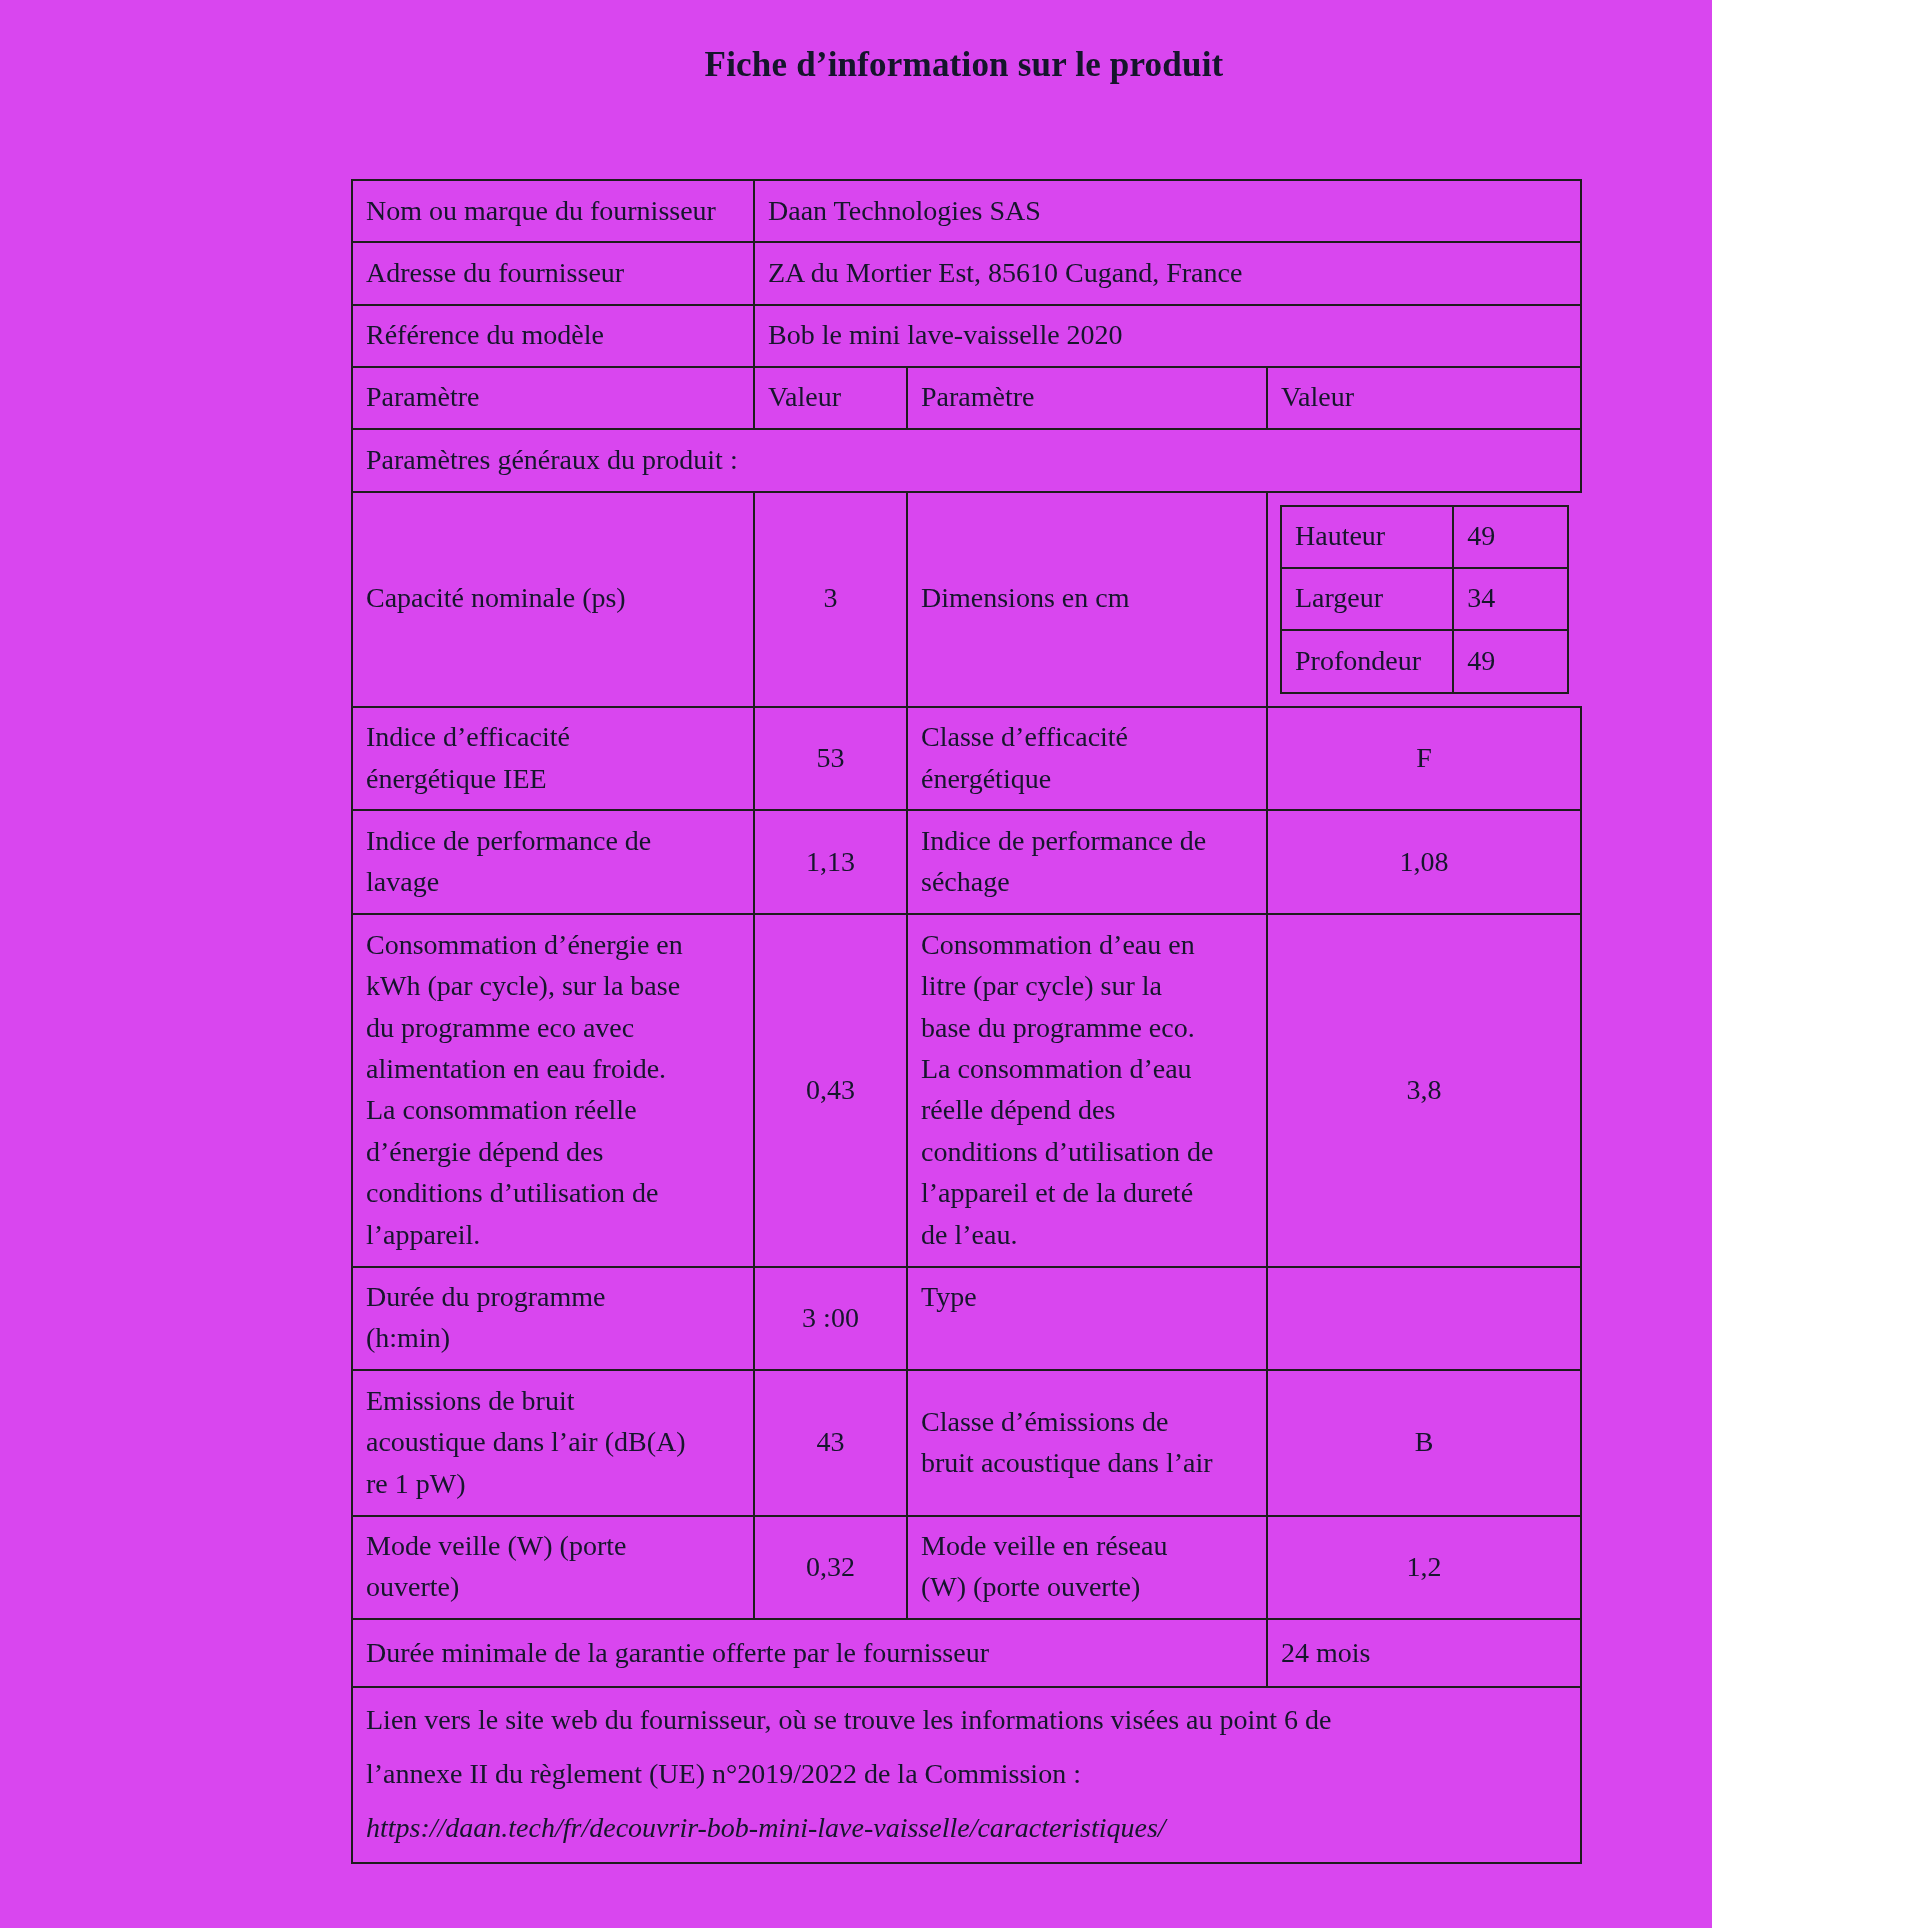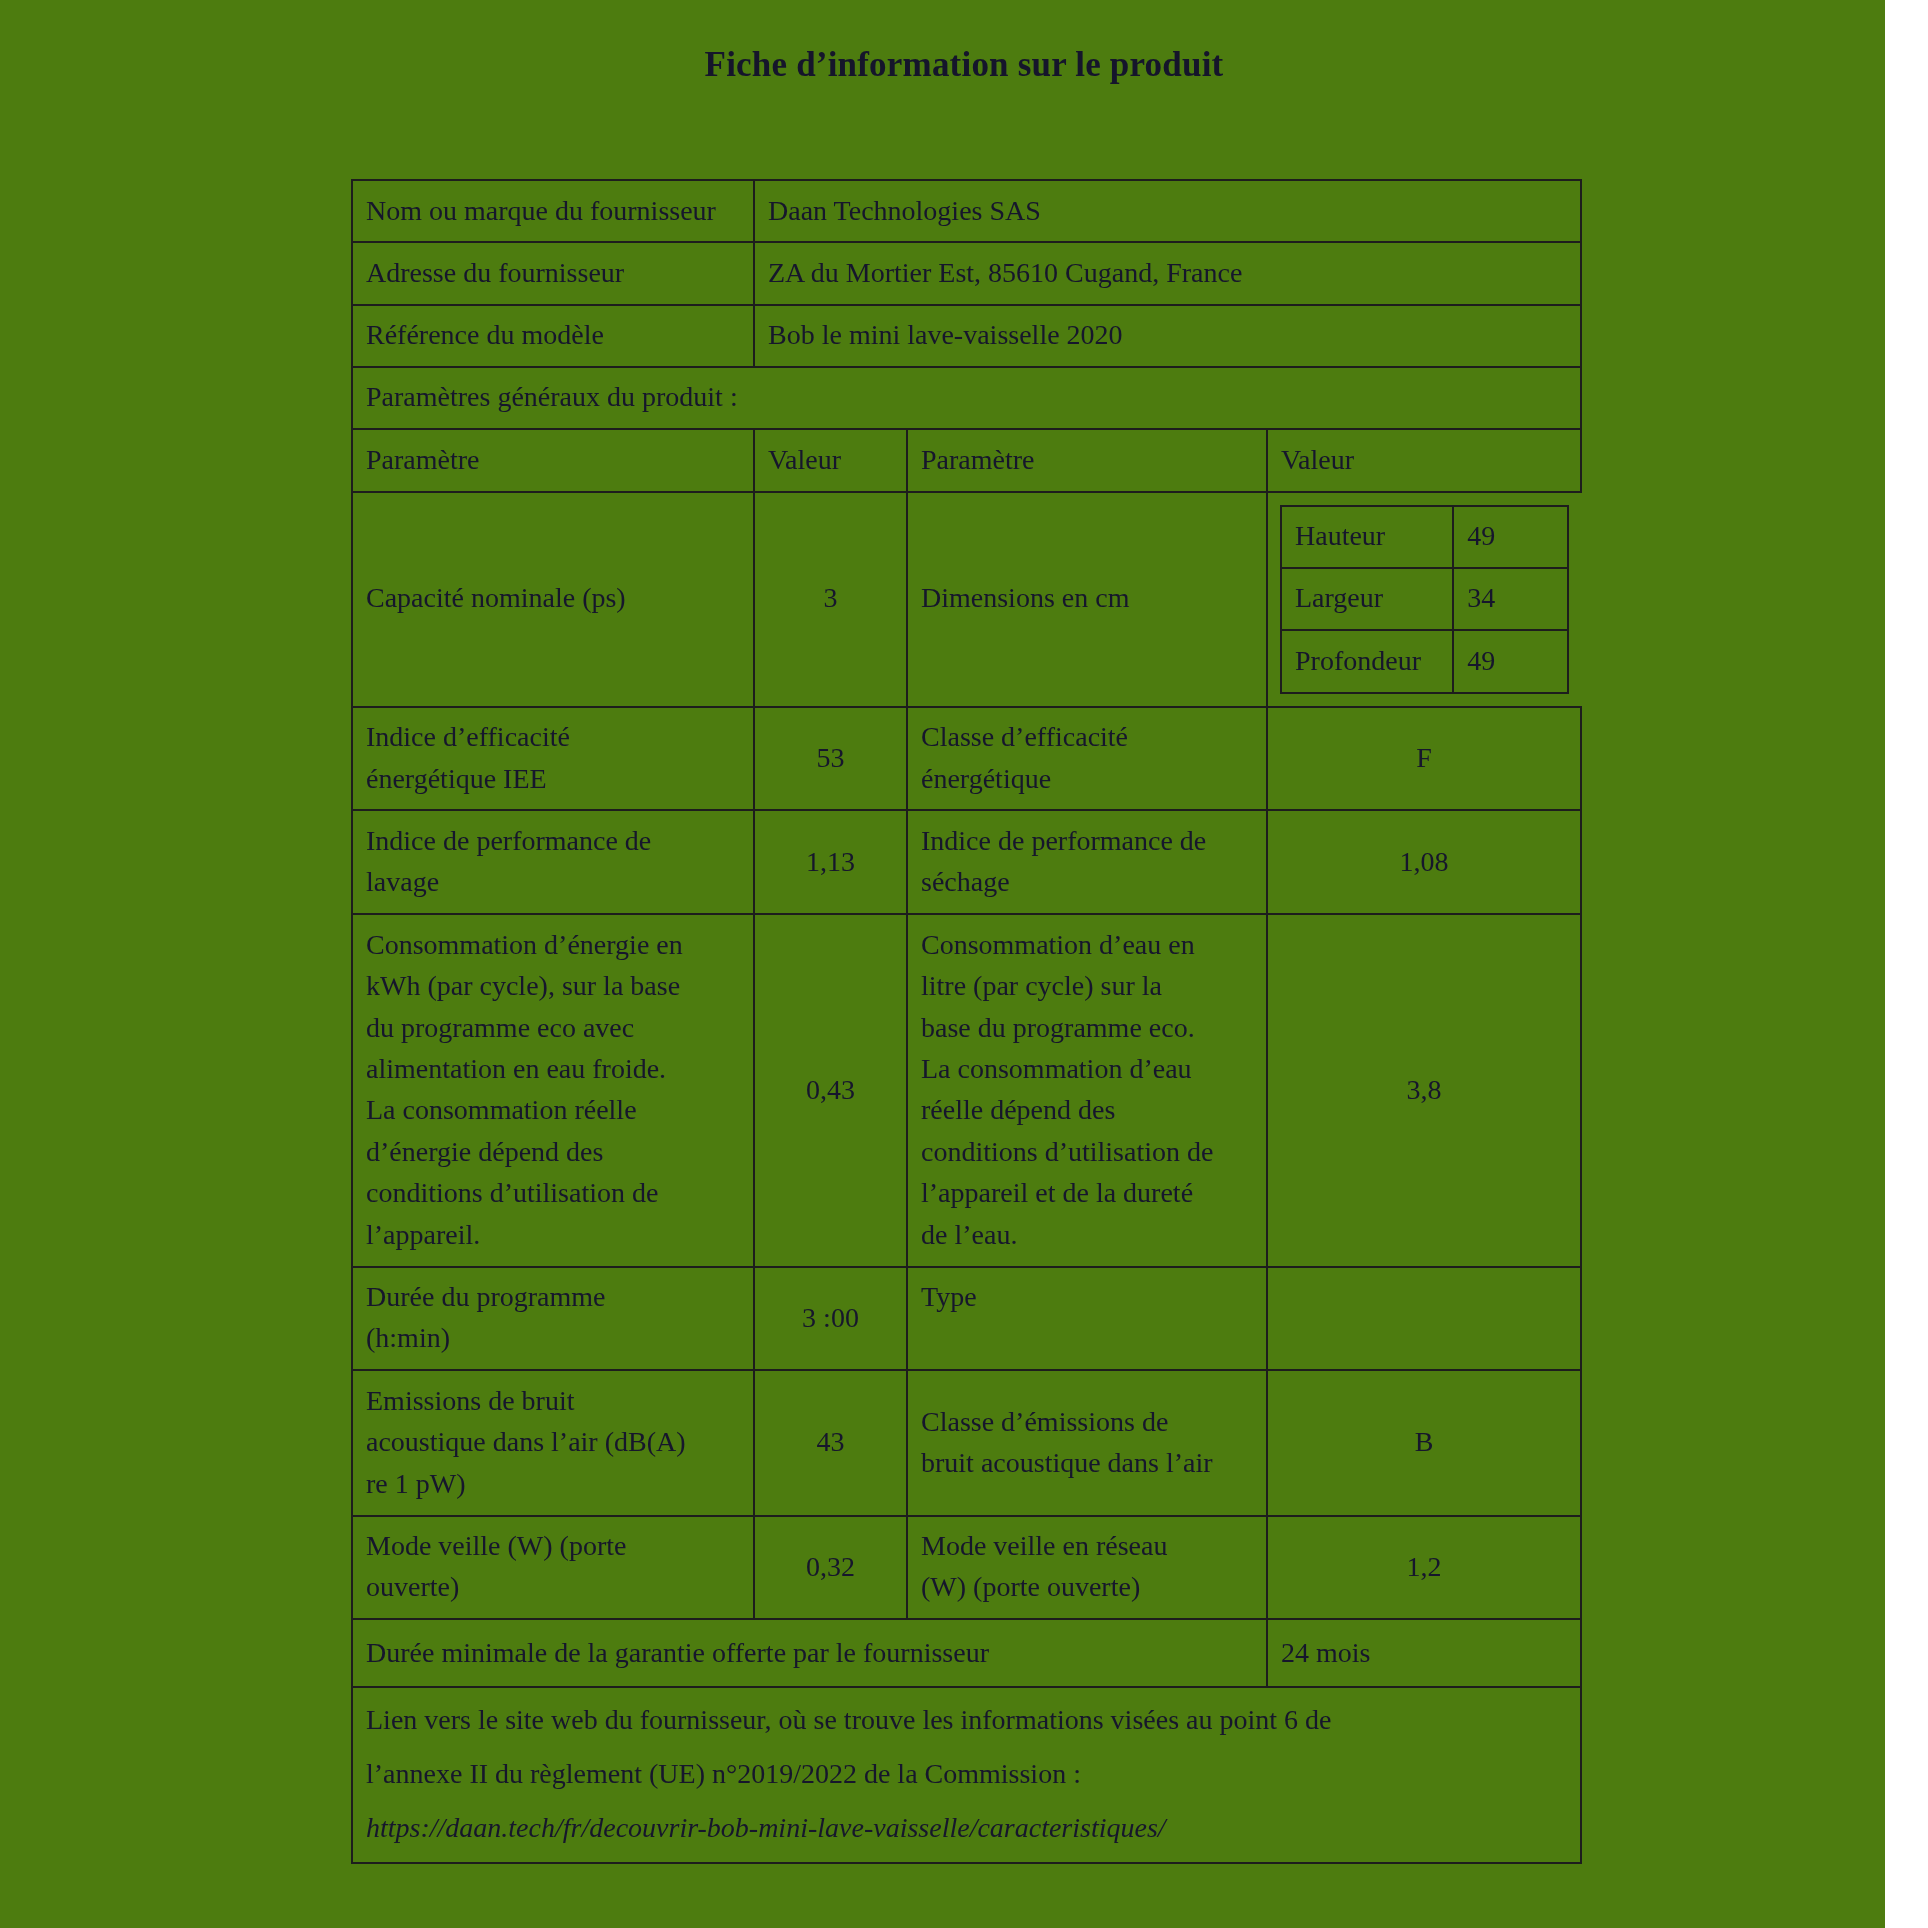--- a/index.html
+++ b/index.html
@@ -11,23 +11,23 @@
   body {
     width: 1928px;
     height: 1928px;
     font-family: "Liberation Serif", "DejaVu Serif", serif;
     color: #16162c;
     -webkit-font-smoothing: none;
   }
 
   .page {
     position: relative;
-    width: 1885px;
+    width: 1712px;
     height: 1928px;
-    background: #4d7c0f;
+    background: #d946ef;
     overflow: hidden;
   }
 
   
   .doc-title {
     position: absolute;
     left: 0;
     top: 45px;
     width: 1928px;
     text-align: center;
@@ -111,28 +111,28 @@
         <td>Adresse du fournisseur</td>
         <td colspan="3">ZA du Mortier Est, 85610 Cugand, France</td>
       </tr>
 
       <tr>
         <td>Référence du modèle</td>
         <td colspan="3">Bob le mini lave-vaisselle 2020</td>
       </tr>
 
       <tr>
-        <td colspan="4">Paramètres généraux du produit :</td>
-      </tr>
-
-      <tr>
         <td>Paramètre</td>
         <td>Valeur</td>
         <td>Paramètre</td>
         <td>Valeur</td>
+      </tr>
+
+      <tr>
+        <td colspan="4">Paramètres généraux du produit :</td>
       </tr>
 
       <tr>
         <td>Capacité nominale (ps)</td>
         <td class="center">3</td>
         <td>Dimensions en cm</td>
         <td class="nested-host">
           <table class="dim-table">
             <tbody>
               <tr>

